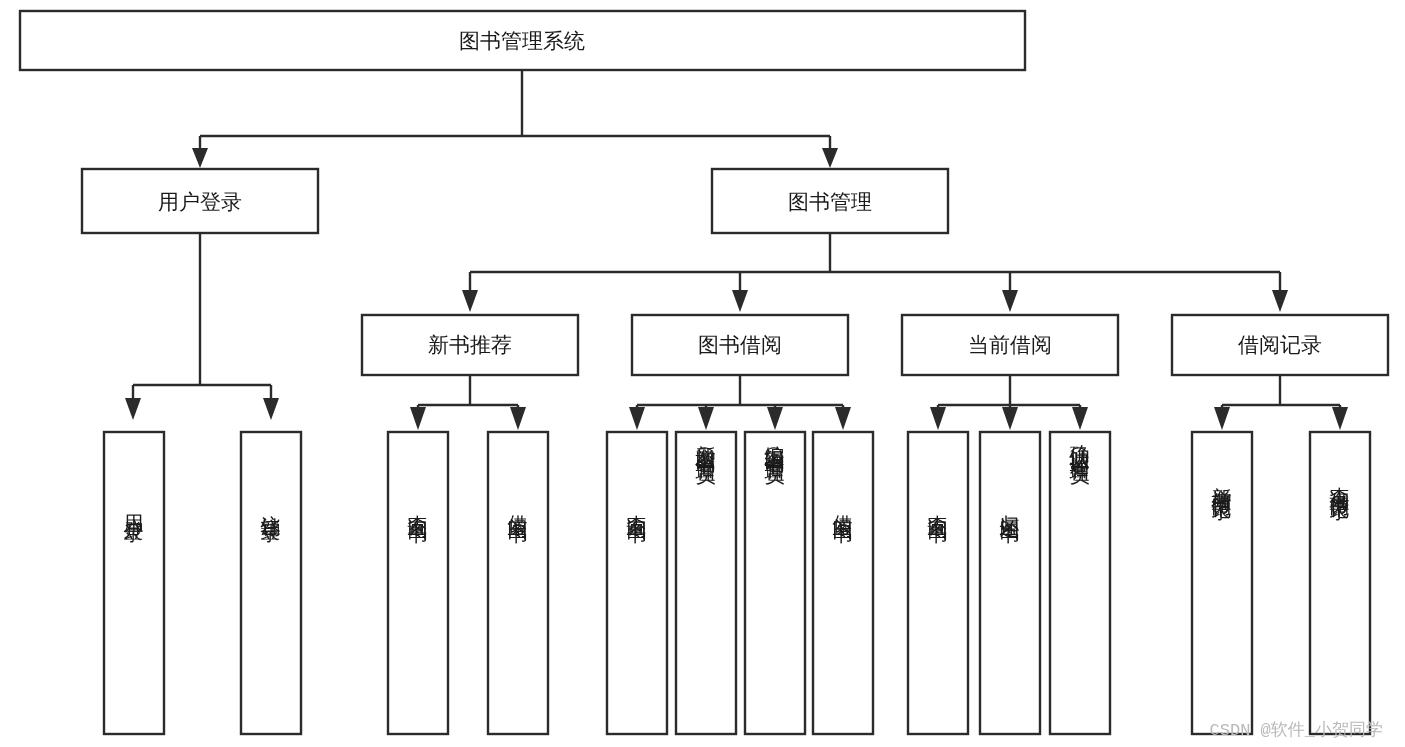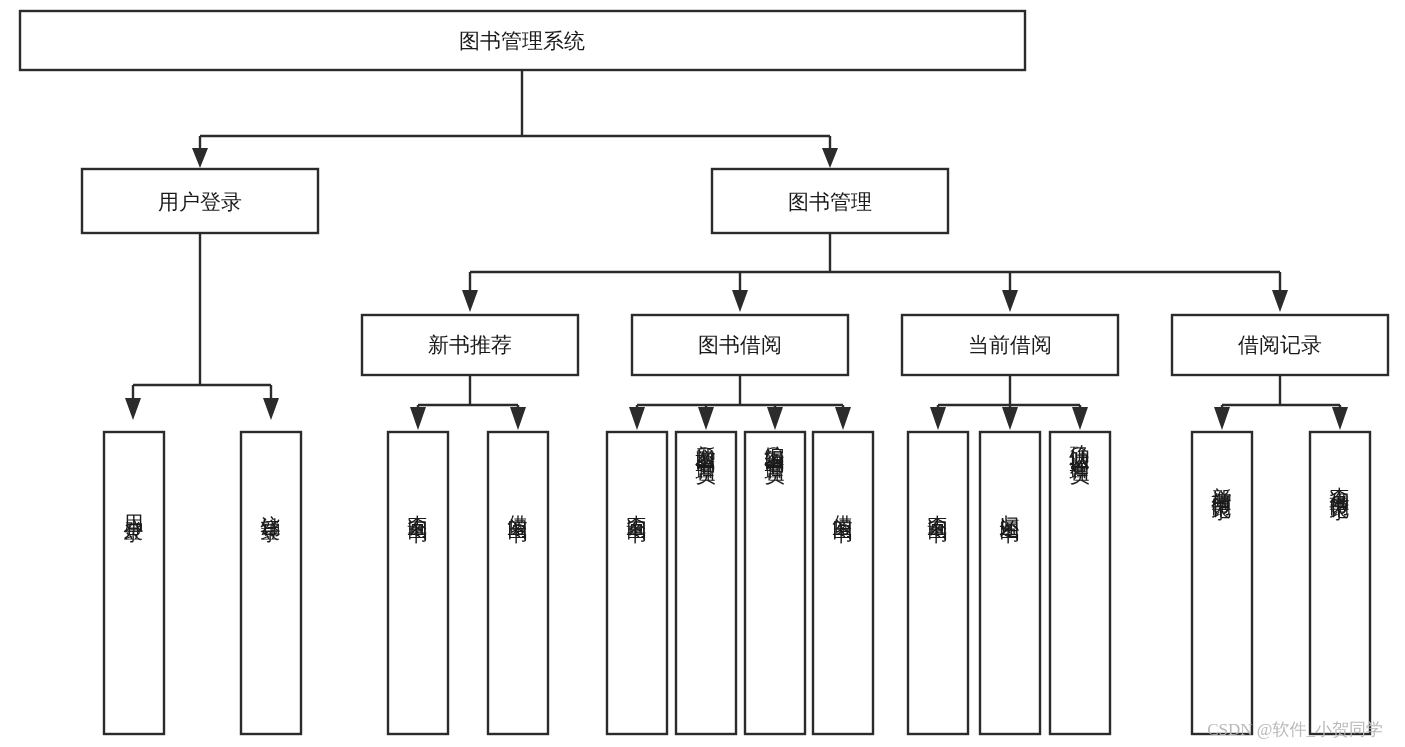--- a/index.html
+++ b/index.html
@@ -54,21 +54,21 @@
     fill: none;
   }
   .arrow-head {
     fill: #2b2b2b;
     stroke: none;
   }
   .watermark {
     position: absolute;
     right: 10px;
     bottom: 6px;
-    font-family: Liberation Serif, serif;
+    font-family: Liberation Mono, monospace;
     font-size: 17px;
     color: #b9b9b9;
     white-space: nowrap;
     user-select: none;
   }
 </style>
 </head>
 <body>
 
 <div id="diagram-root">

